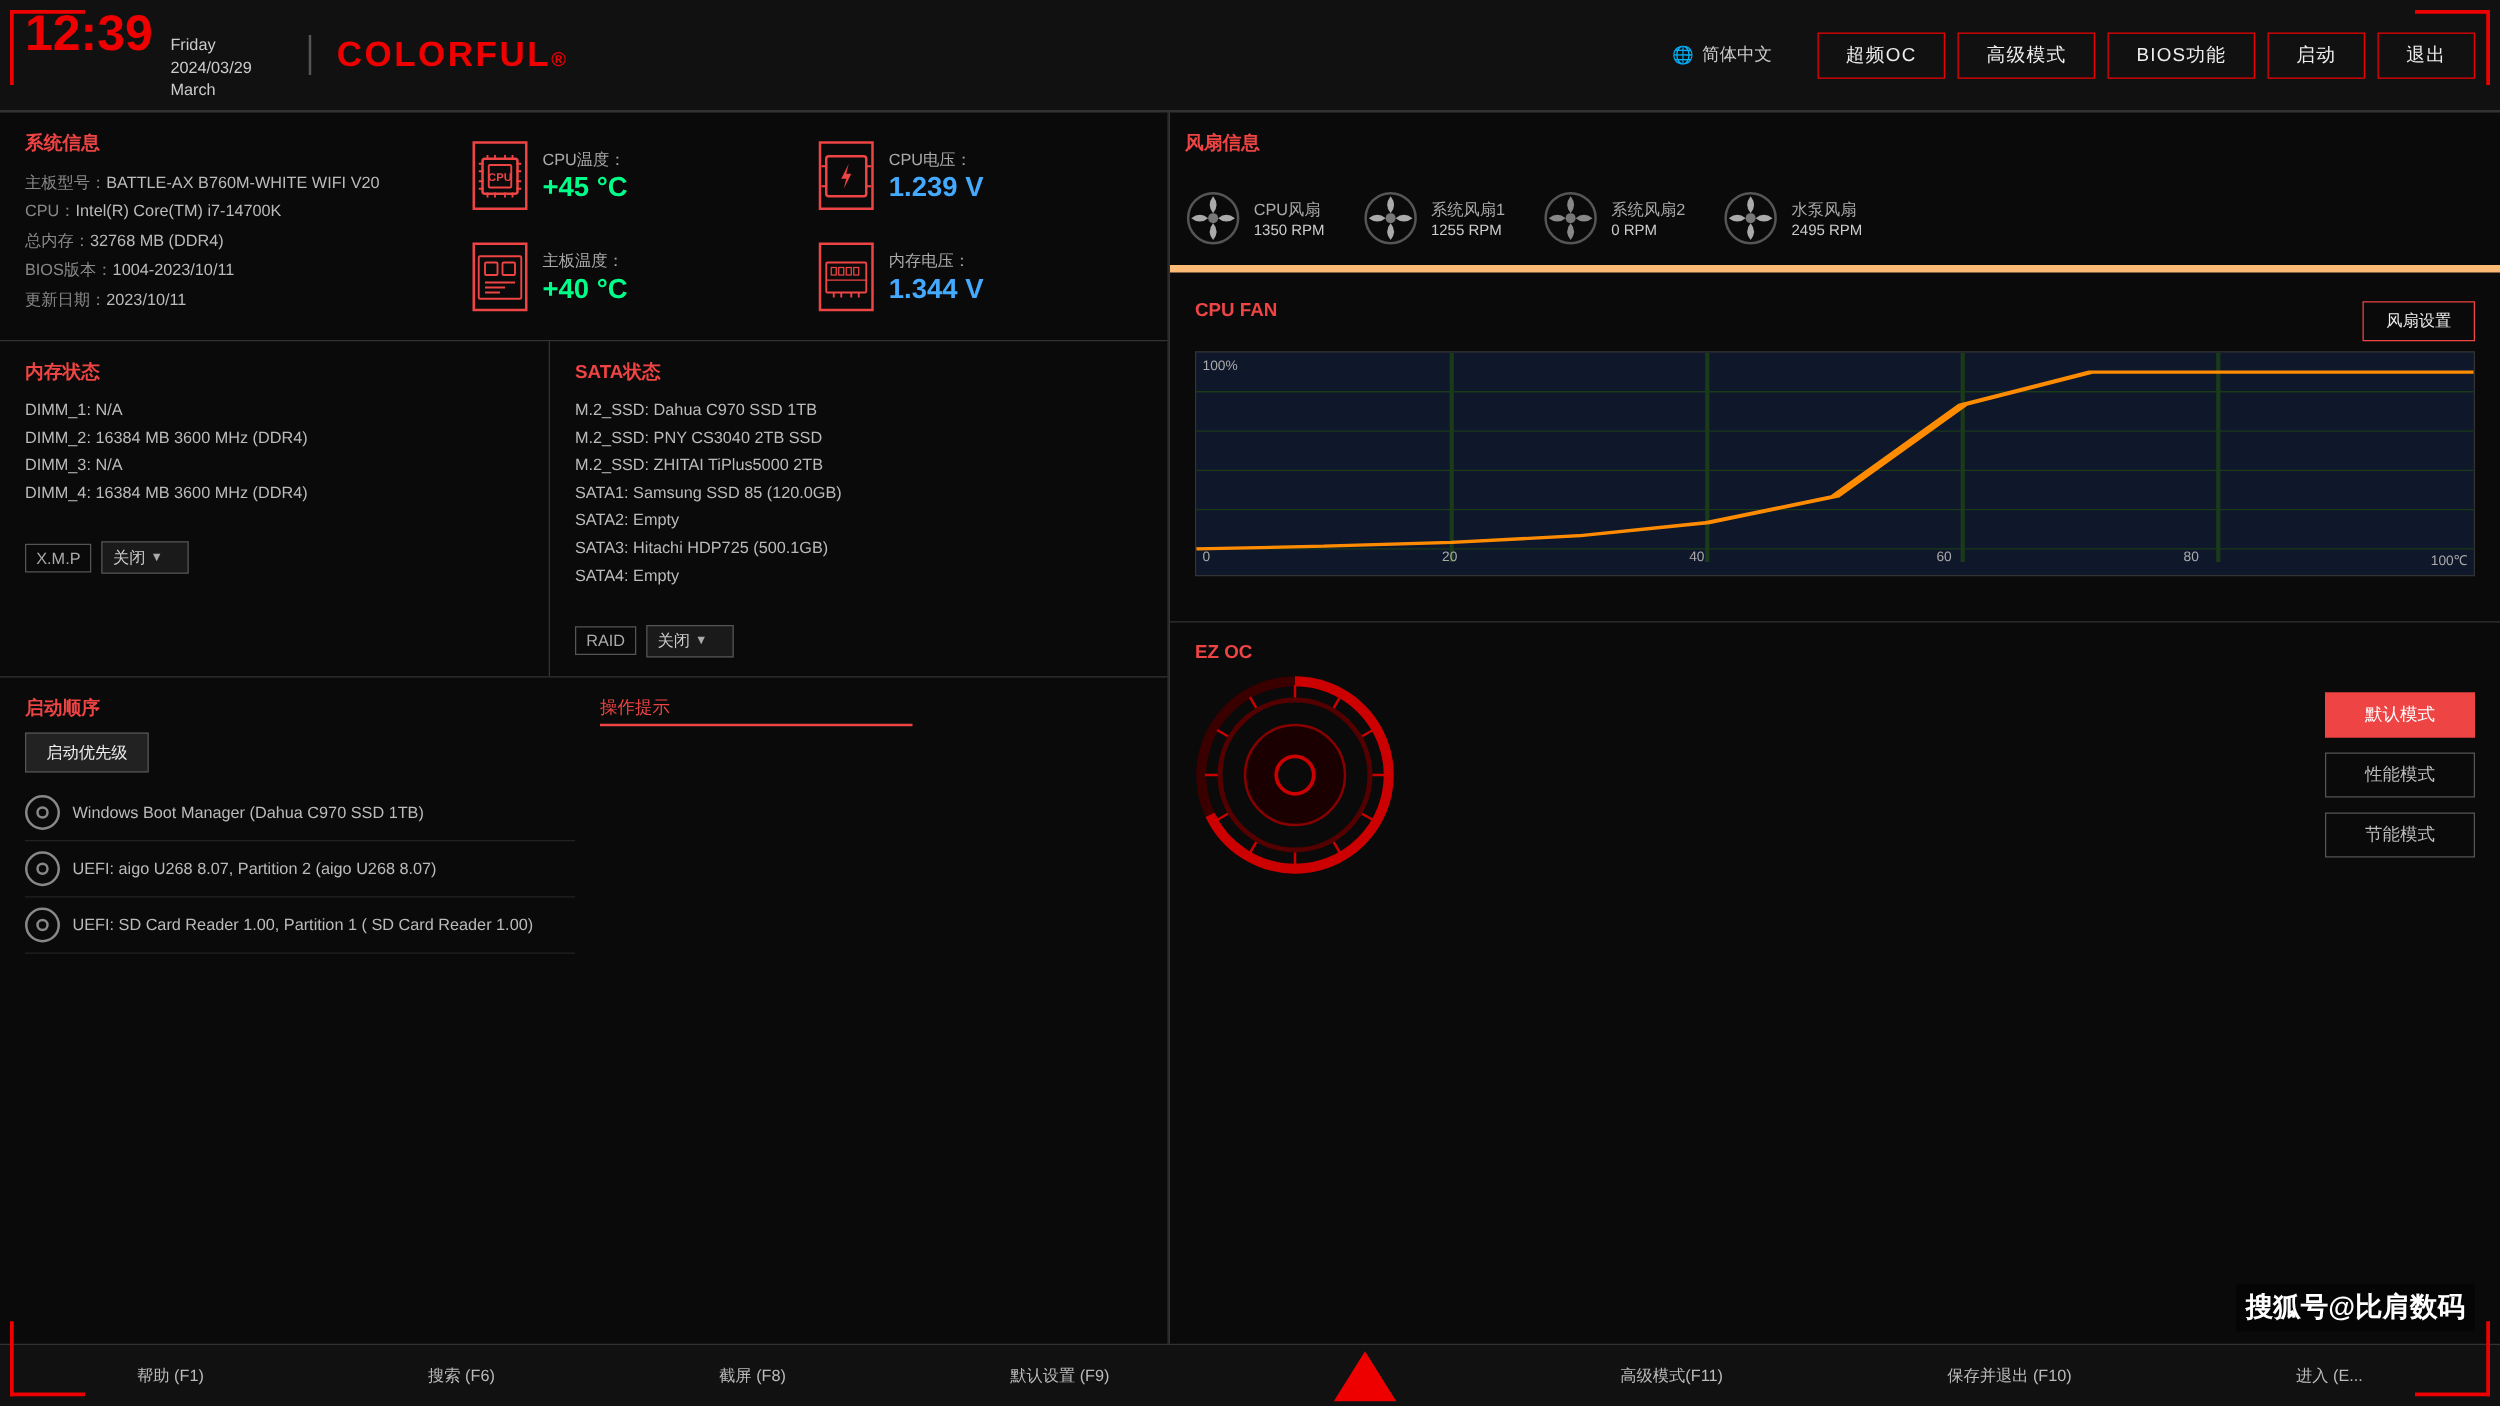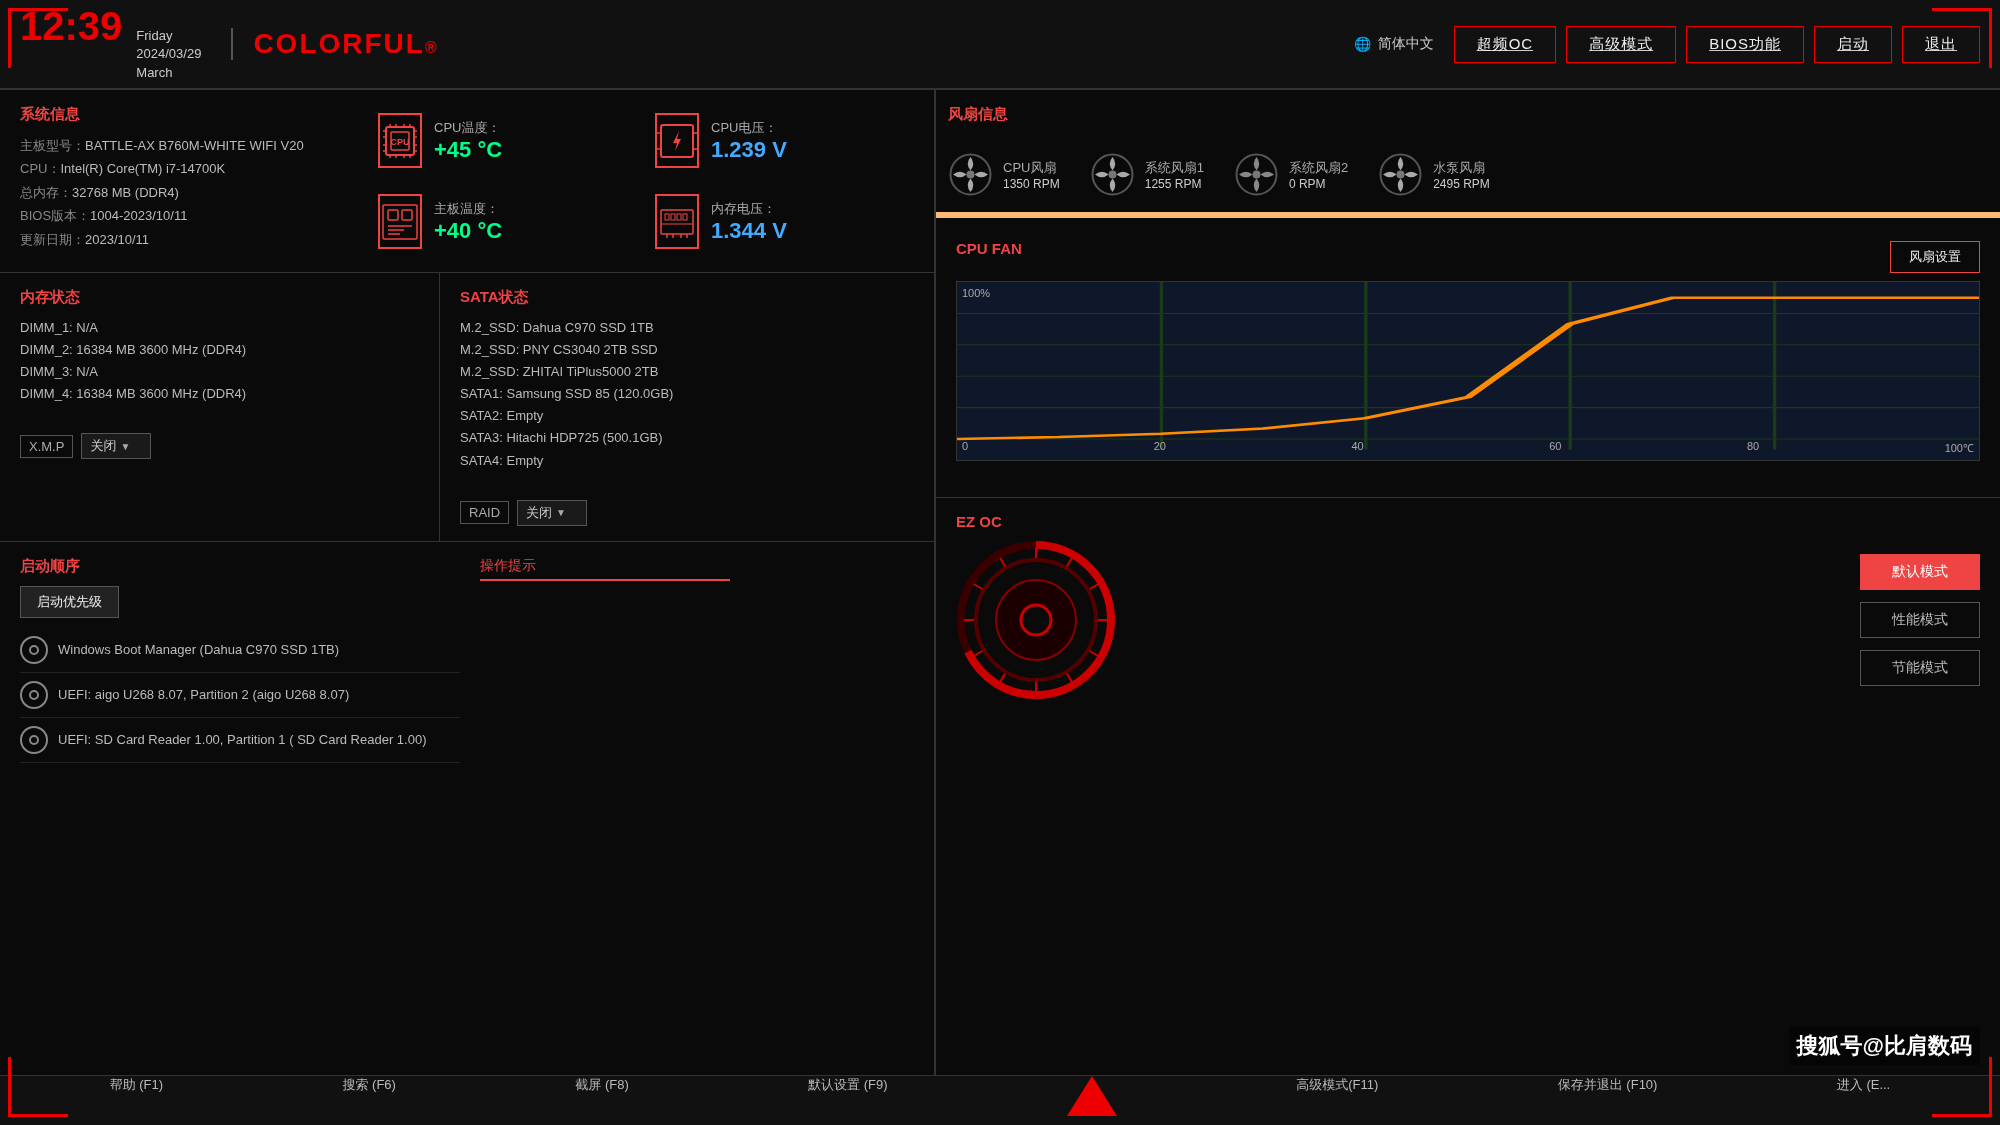--- a/index.html
+++ b/index.html
@@ -28,21 +28,21 @@
     .corner-br { bottom: 8px; right: 8px; border-width: 0 3px 3px 0; }
 
     
     .header {
       display: flex;
       align-items: center;
       height: 90px;
       background: #111;
       border-bottom: 2px solid #333;
       padding: 0 20px;
-      gap: 20px;
+      gap: 36px;
     }
     .header-time {
       color: #e00;
       font-size: 40px;
       font-weight: bold;
       line-height: 1;
     }
     .header-date {
       display: flex;
       flex-direction: column;
@@ -67,21 +67,20 @@
       display: flex;
       align-items: center;
       gap: 6px;
       margin-left: auto;
       color: #ccc;
       font-size: 14px;
     }
     .header-nav {
       display: flex;
       gap: 10px;
-      text-decoration: underline;
     }
     .nav-btn {
       border: 1px solid #e00;
       background: transparent;
       color: #eee;
       padding: 8px 22px;
       font-size: 15px;
       cursor: pointer;
       letter-spacing: 1px;
     }
@@ -364,21 +363,21 @@
       cursor: pointer;
       text-align: center;
     }
 
     
     .footer {
       height: 50px;
       background: #111;
       border-top: 1px solid #333;
       display: flex;
-      align-items: flex-start;
+      align-items: center;
       justify-content: space-around;
       padding: 0 20px;
     }
     .footer-item {
       font-size: 13px;
       color: #bbb;
     }
     .footer-triangle {
       width: 0;
       height: 0;

